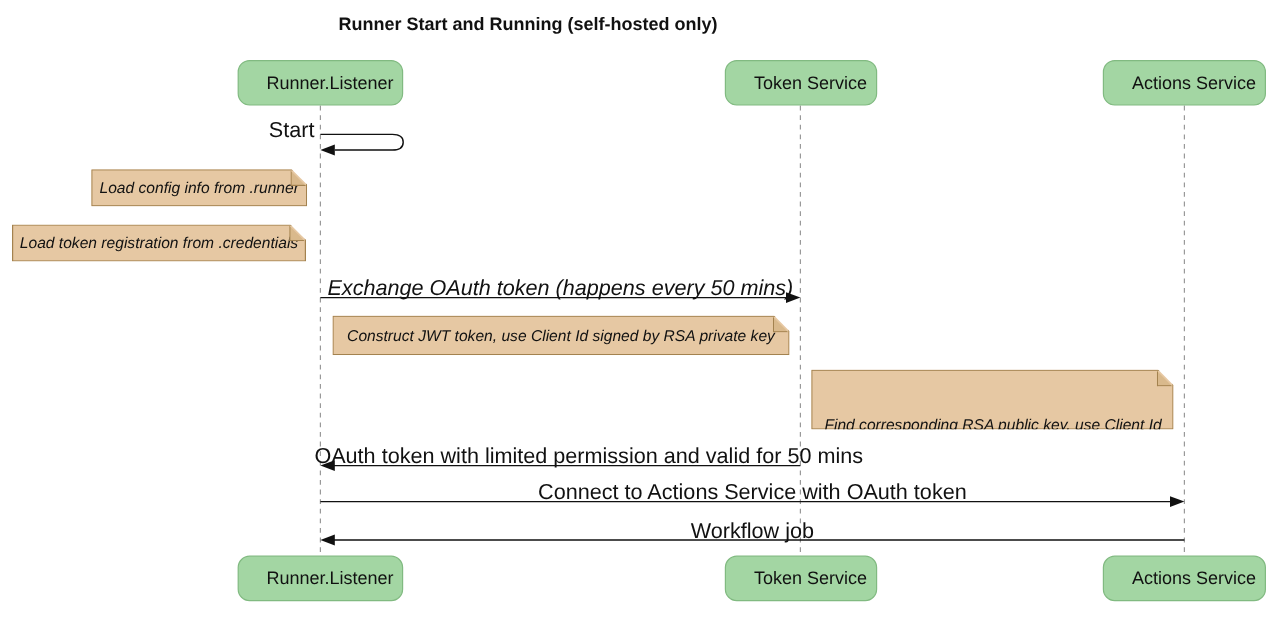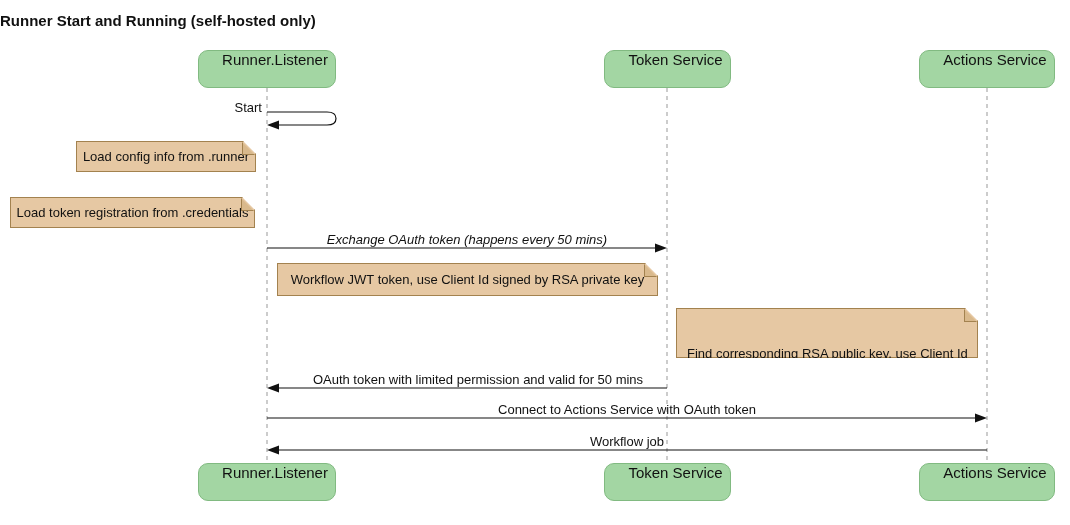--- a/index.html
+++ b/index.html
@@ -14,43 +14,44 @@
     --background:#ffffff;
   }
   html,body{margin:0;padding:0;}
   body{font-family:"Liberation Sans",sans-serif;background:#fff;}
   .canvas{
     position:relative;width:1070px;height:525px;
     background:var(--background);overflow:hidden;color:var(--text);
   }
   .title{
     position:absolute;left:0;top:12px;width:880px;
-    font-size:15px;font-weight:bold;color:var(--text);
+    text-align:center;font-size:15px;font-weight:bold;color:var(--text);
   }
   .participant{
     position:absolute;height:38px;border-radius:10px;
     background:var(--participant_fill);border:1px solid var(--participant_border);
-    display:flex;align-items:flex-start;justify-content:center;
+    display:flex;align-items:center;justify-content:center;
     font-size:15px;color:var(--text);box-sizing:border-box;padding-left:16px;
   }
   .svg-layer{position:absolute;left:0;top:0;}
   .lifeline{stroke:var(--lifeline);stroke-width:1;stroke-dasharray:4 4;fill:none;}
   .msg-line{stroke:var(--arrow);stroke-width:1.2;fill:none;}
   .msg-head{fill:var(--arrow);stroke:none;}
   .msg-label{
-    position:absolute;font-size:13px;color:var(--text);
+    position:absolute;font-size:18px;color:var(--text);
     text-align:center;white-space:nowrap;line-height:14px;
   }
   .msg-label.right{text-align:right;}
   .note{
     position:absolute;background:var(--note_fill);
     border:1px solid var(--note_border);box-sizing:border-box;
     font-size:13px;color:var(--text);
     display:flex;align-items:center;justify-content:center;
     clip-path:polygon(0 0, calc(100% - 13px) 0, 100% 13px, 100% 100%, 0 100%);
+    font-style:italic;
   }
   .note::after{
     content:"";position:absolute;top:0;right:0;width:13px;height:13px;
     background:var(--note_fold);
     clip-path:polygon(0 0, 100% 100%, 0 100%);
     border-left:1px solid var(--note_border);
     border-bottom:1px solid var(--note_border);
     box-sizing:border-box;
   }
   .note.multiline{
@@ -96,32 +97,32 @@
   </div>
   <div class="participant" style="left:919px;top:50px;width:136px;">
     <span>Actions Service</span>
   </div>
 
   <div class="msg-label right" style="left:63px;top:101px;width:199px;">Start</div>
 
   <div class="note" style="left:76px;top:141px;width:180px;height:31px;">
     <span>Load config info from .runner</span>
   </div>
-  <div class="note" style="left:10px;top:197px;width:245px;height:31px;">
+  <div class="note" style="left:10px;top:187px;width:245px;height:31px;">
     <span>Load token registration from .credentials</span>
   </div>
   <div class="note" style="left:277px;top:263px;width:381px;height:33px;">
-    <span>Workflow JWT token, use Client Id signed by RSA private key</span>
+    <span>Construct JWT token, use Client Id signed by RSA private key</span>
   </div>
   <div class="note multiline" style="left:676px;top:308px;width:302px;height:50px;">
     <span class="note-line">Find corresponding RSA public key, use Client Id</span>
   </div>
 
   <div class="msg-label" style="left:267px;top:233px;width:400px;font-style:italic;">Exchange OAuth token (happens every 50 mins)</div>
-  <div class="msg-label" style="left:278px;top:373px;width:400px;">OAuth token with limited permission and valid for 50 mins</div>
+  <div class="msg-label" style="left:262px;top:373px;width:400px;">OAuth token with limited permission and valid for 50 mins</div>
   <div class="msg-label" style="left:267px;top:435px;width:720px;">Workflow job</div>
   <div class="msg-label" style="left:267px;top:403px;width:720px;">Connect to Actions Service with OAuth token</div>
 
   <div class="participant" style="left:198px;top:463px;width:138px;">
     <span>Runner.Listener</span>
   </div>
   <div class="participant" style="left:604px;top:463px;width:127px;">
     <span>Token Service</span>
   </div>
   <div class="participant" style="left:919px;top:463px;width:136px;">

